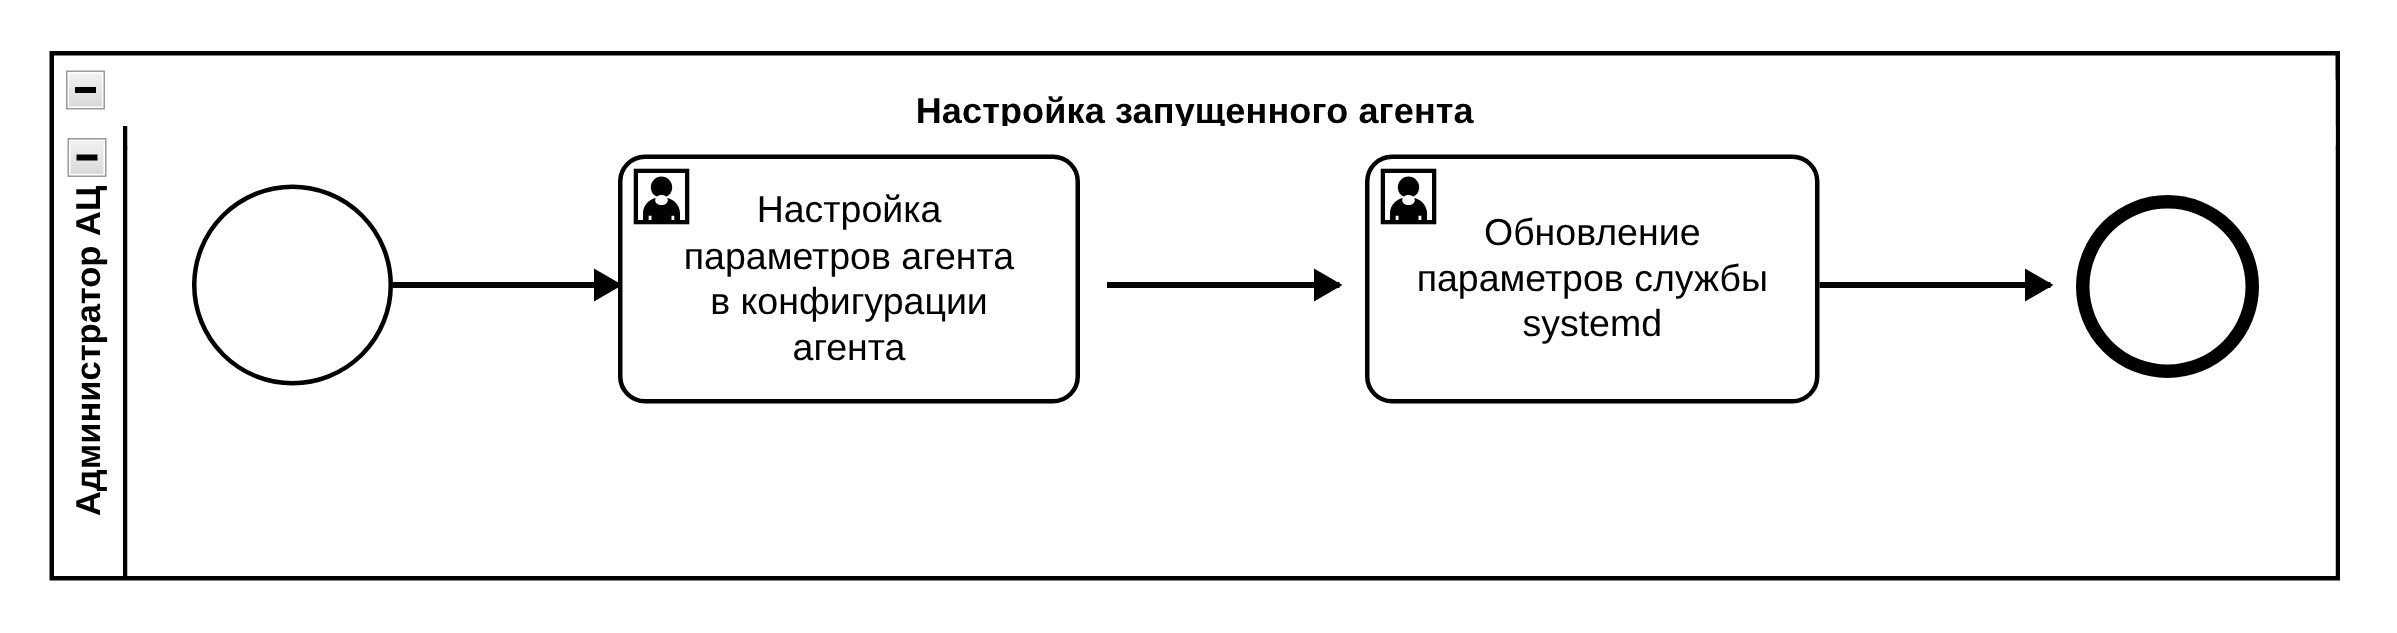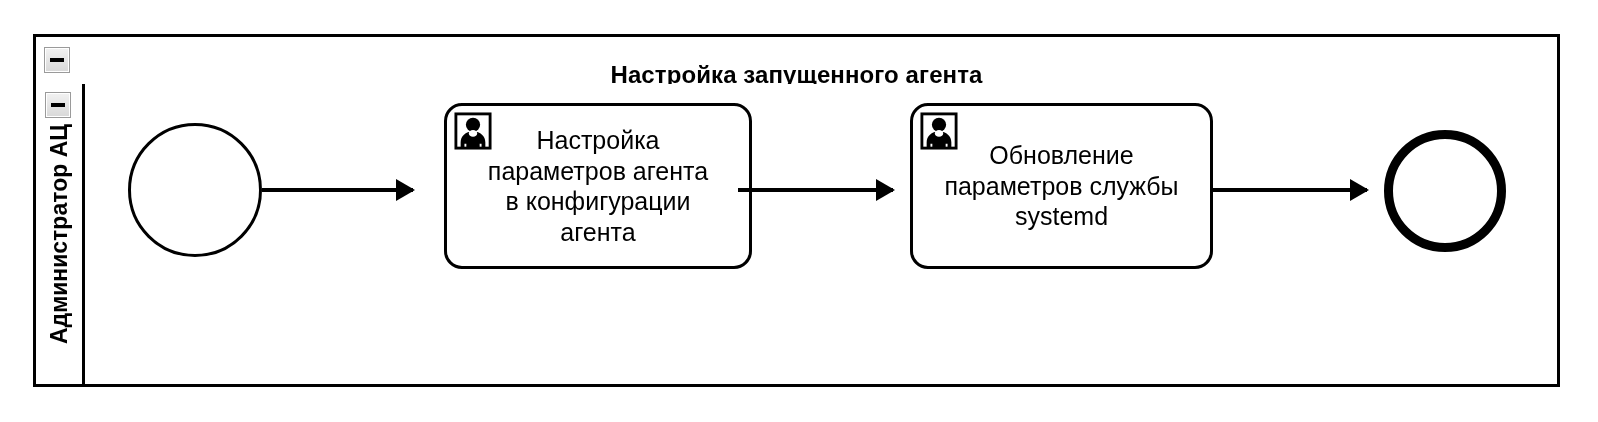--- a/index.html
+++ b/index.html
@@ -163,21 +163,21 @@
   }
   .task-label {
     font-size: 25px;
     line-height: 1.22;
     color: #000000;
     padding: 0 10px;
     white-space: pre-line;
     user-select: none;
   }
   #task-1 {
-    left: 359px;
+    left: 327px;
     top: 19px;
     width: 308px;
     height: 166px;
   }
   #task-2 {
     left: 825px;
     top: 19px;
     width: 303px;
     height: 166px;
   }

